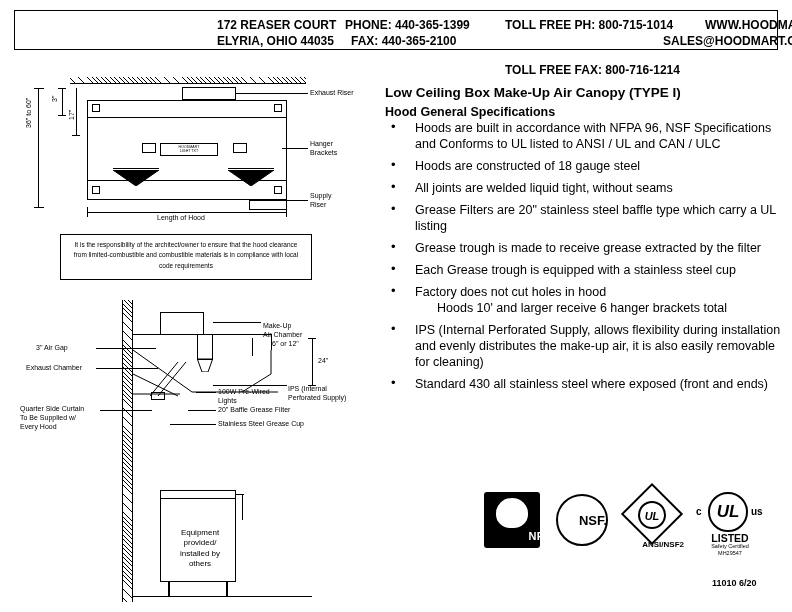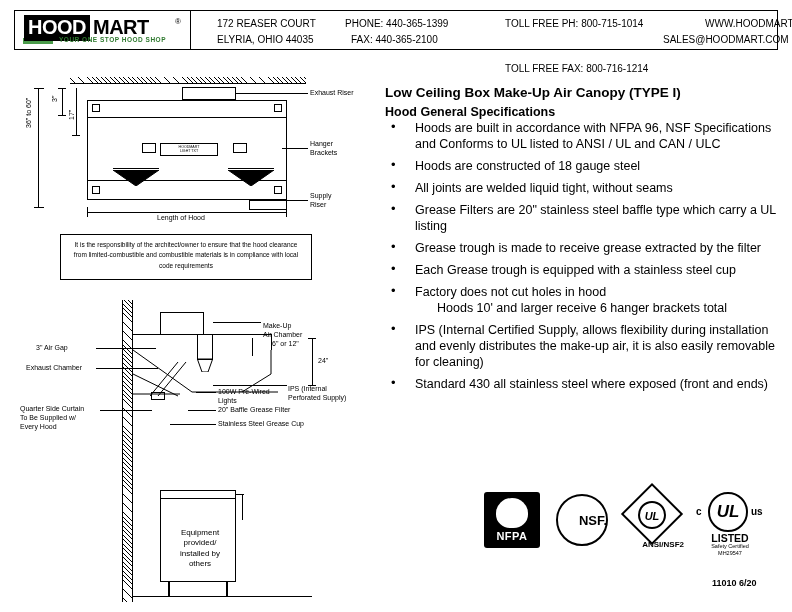--- a/index.html
+++ b/index.html
@@ -80,23 +80,24 @@
   .logo-bar {
     position: absolute;
     left: 8px;
     top: 27px;
     width: 30px;
     height: 6px;
     background: #4a9b4a;
   }
   .hdr-cell {
     position: absolute;
-    font-size: 10px;
+    font-size: 12px;
     color: #000;
     white-space: nowrap;
+    font-weight: bold;
   }
   
   .rt-title {
     position: absolute;
     left: 385px;
     top: 85px;
     font-size: 13.5px;
     font-weight: bold;
   }
   .rt-sub {
@@ -203,20 +204,21 @@
   }
   .nfpa-txt {
     position: absolute;
     left: 0;
     top: 38px;
     width: 56px;
     text-align: center;
     font-size: 11px;
     font-weight: bold;
     letter-spacing: 0.5px;
+    padding-left: 32px;
   }
   .nsf {
     left: 72px;
     top: 2px;
     width: 52px;
     height: 52px;
     border: 2.5px solid #000;
     border-radius: 50%;
     position: absolute;
     box-sizing: border-box;
@@ -333,27 +335,20 @@
     font-size: 9px;
     font-weight: bold;
   }
 </style>
 </head>
 <body>
 
 <div class="page">
 
   <div class="header">
-    <div class="logo-box">
-      <div class="logo-bar"></div>
-      <div class="logo-hood">HOOD</div>
-      <div class="logo-mart">MART</div>
-      <div class="logo-reg">®</div>
-      <div class="logo-tag">YOUR ONE STOP HOOD SHOP</div>
-    </div>
     <div class="hdr-cell" style="left:202px; top:7px;">172 REASER COURT</div>
     <div class="hdr-cell" style="left:202px; top:23px;">ELYRIA, OHIO 44035</div>
     <div class="hdr-cell" style="left:330px; top:7px;">PHONE: 440-365-1399</div>
     <div class="hdr-cell" style="left:336px; top:23px;">FAX: 440-365-2100</div>
     <div class="hdr-cell" style="left:490px; top:7px;">TOLL FREE PH: 800-715-1014</div>
     <div class="hdr-cell" style="left:490px; top:23px;margin-top:29px;">TOLL FREE FAX: 800-716-1214</div>
     <div class="hdr-cell" style="left:690px; top:7px;">WWW.HOODMART.COM</div>
     <div class="hdr-cell" style="left:648px; top:23px;">SALES@HOODMART.COM</div>
   </div>
 
@@ -385,21 +380,21 @@
       <span class="spec-bullet">•</span>
       <span>Each Grease trough is equipped with a stainless steel cup</span>
     </div>
     <div class="spec-item">
       <span class="spec-bullet">•</span>
       <span>Factory does not cut holes in hood</span>
       <span class="spec-sub">Hoods 10' and larger receive 6 hanger brackets total</span>
     </div>
     <div class="spec-item">
       <span class="spec-bullet">•</span>
-      <span>IPS (Internal Certified Supply, allows flexibility during installation and evenly distributes the make-up air, it is also easily removable for cleaning)</span>
+      <span>IPS (Internal Perforated Supply, allows flexibility during installation and evenly distributes the make-up air, it is also easily removable for cleaning)</span>
     </div>
     <div class="spec-item">
       <span class="spec-bullet">•</span>
       <span>Standard 430 all stainless steel where exposed (front and ends)</span>
     </div>
   </div>
 
   <div class="draw">
 
     <div>

